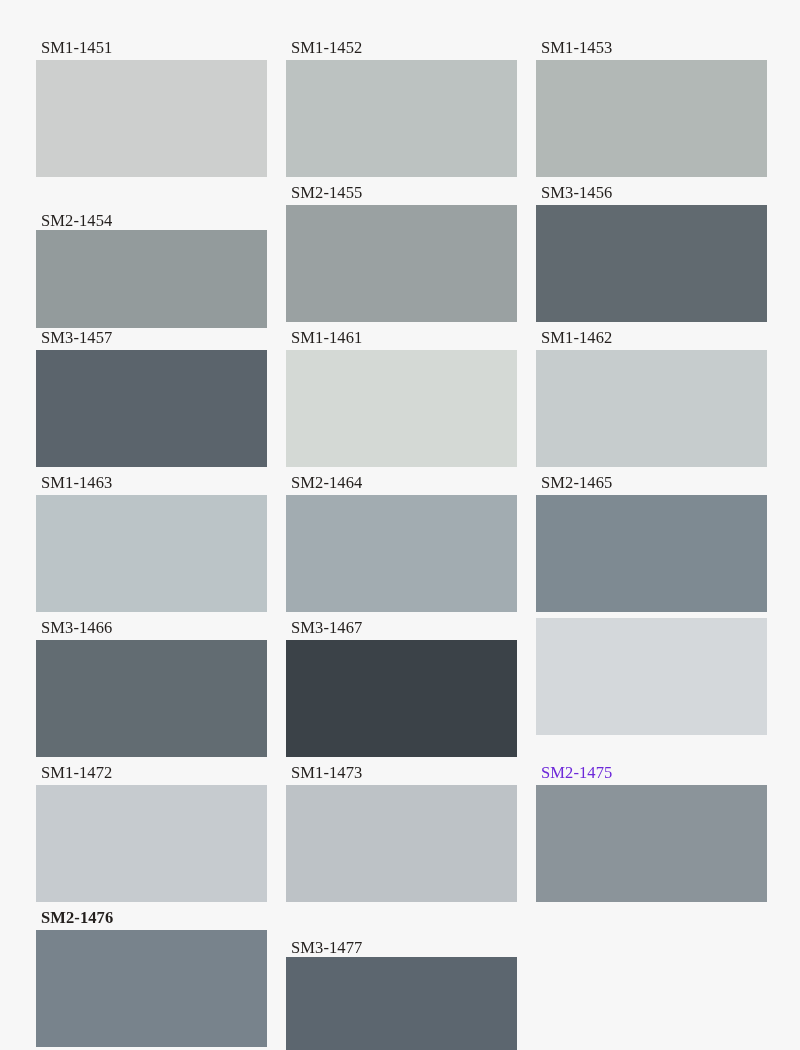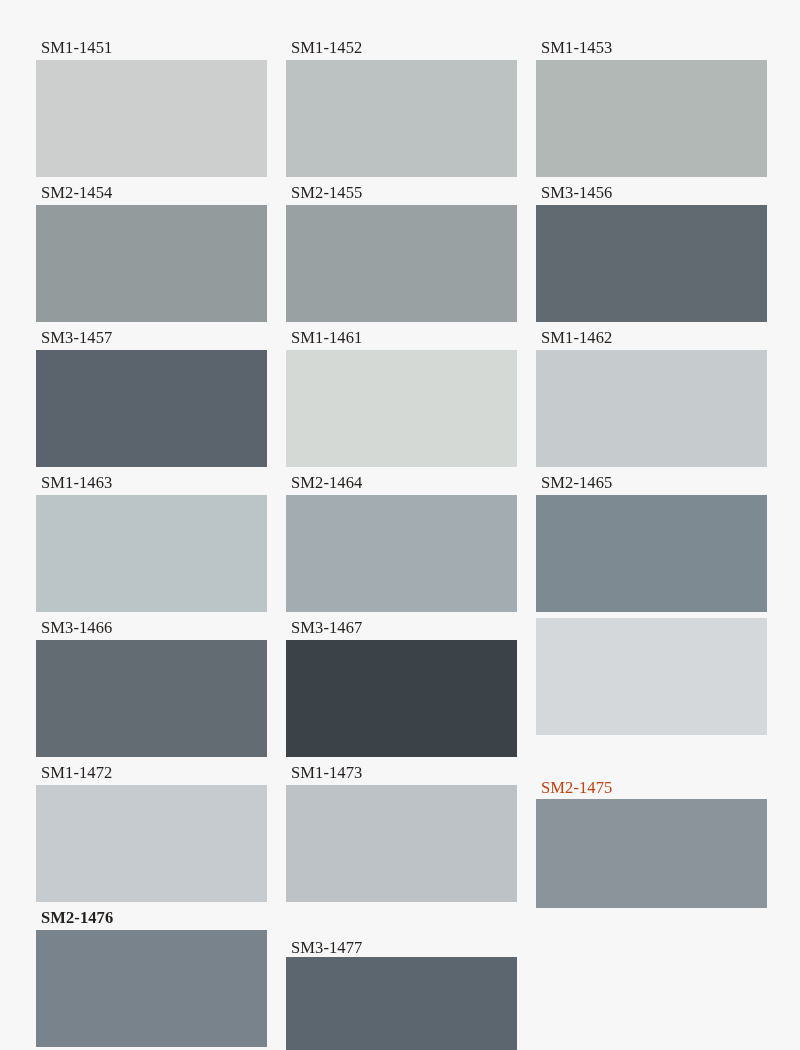--- a/index.html
+++ b/index.html
@@ -64,21 +64,21 @@
       </div>
       <div class="swatch-cell">
         <div class="swatch-label" style="color: rgb(35, 31, 29);">SM1-1452</div>
         <div class="swatch-chip" style="background-color: rgb(188, 194, 193);"></div>
       </div>
       <div class="swatch-cell">
         <div class="swatch-label" style="color: rgb(35, 31, 29);">SM1-1453</div>
         <div class="swatch-chip" style="background-color: rgb(178, 184, 182);"></div>
       </div>
       <div class="swatch-cell">
-        <div class="swatch-label" style="color: rgb(35, 31, 29);">SM2-1454</div>
+        <div class="swatch-label" style="color: rgb(35, 31, 29); margin-top: 28px;">SM2-1454</div>
         <div class="swatch-chip" style="background-color: rgb(147, 155, 156);"></div>
       </div>
       <div class="swatch-cell">
         <div class="swatch-label" style="color: rgb(35, 31, 29);">SM2-1455</div>
         <div class="swatch-chip" style="background-color: rgb(154, 161, 162);"></div>
       </div>
       <div class="swatch-cell">
         <div class="swatch-label" style="color: rgb(35, 31, 29);">SM3-1456</div>
         <div class="swatch-chip" style="background-color: rgb(97, 106, 112);"></div>
       </div>
@@ -119,21 +119,21 @@
       </div>
       <div class="swatch-cell">
         <div class="swatch-label" style="color: rgb(35, 31, 29);">SM1-1472</div>
         <div class="swatch-chip" style="background-color: rgb(198, 203, 207);"></div>
       </div>
       <div class="swatch-cell">
         <div class="swatch-label" style="color: rgb(35, 31, 29);">SM1-1473</div>
         <div class="swatch-chip" style="background-color: rgb(189, 194, 198);"></div>
       </div>
       <div class="swatch-cell">
-        <div class="swatch-label" style="color: #c2410c; margin-top: 15px;">SM2-1475</div>
+        <div class="swatch-label" style="color: #6d28d9;">SM2-1475</div>
         <div class="swatch-chip" style="background-color: rgb(139, 148, 154);"></div>
       </div>
       <div class="swatch-cell">
         <div class="swatch-label" style="color: rgb(35, 31, 29); font-weight: bold;">SM2-1476</div>
         <div class="swatch-chip" style="background-color: rgb(120, 131, 140);"></div>
       </div>
       <div class="swatch-cell">
         <div class="swatch-label" style="color: rgb(35, 31, 29); margin-top: 30px;">SM3-1477</div>
         <div class="swatch-chip" style="background-color: rgb(92, 102, 111);"></div>
       </div>

